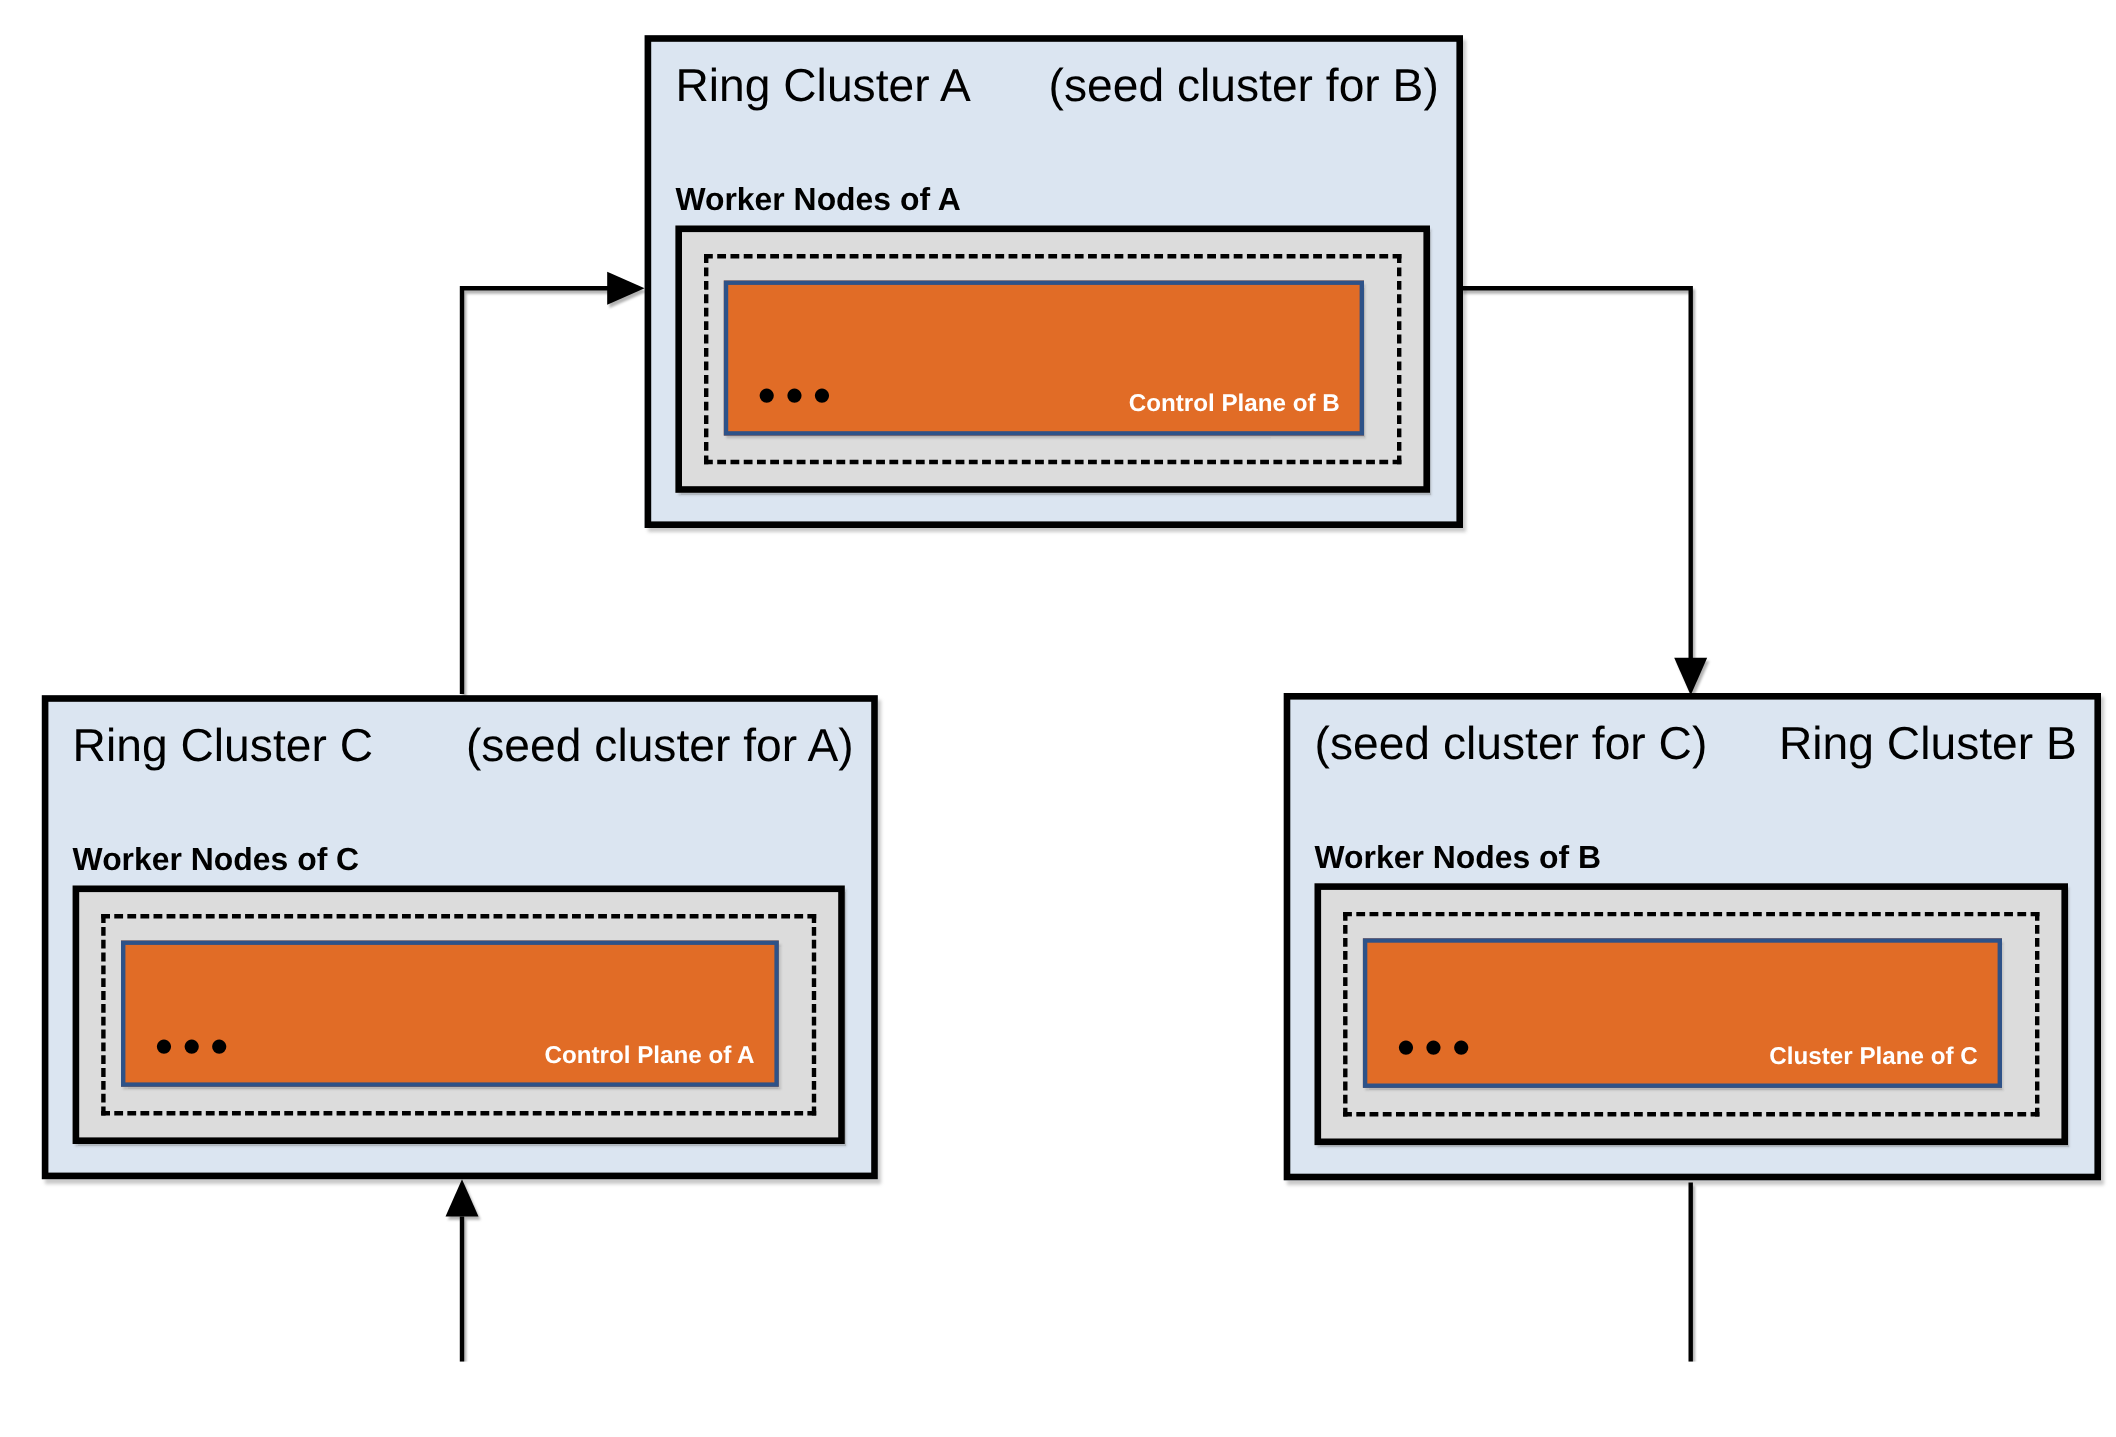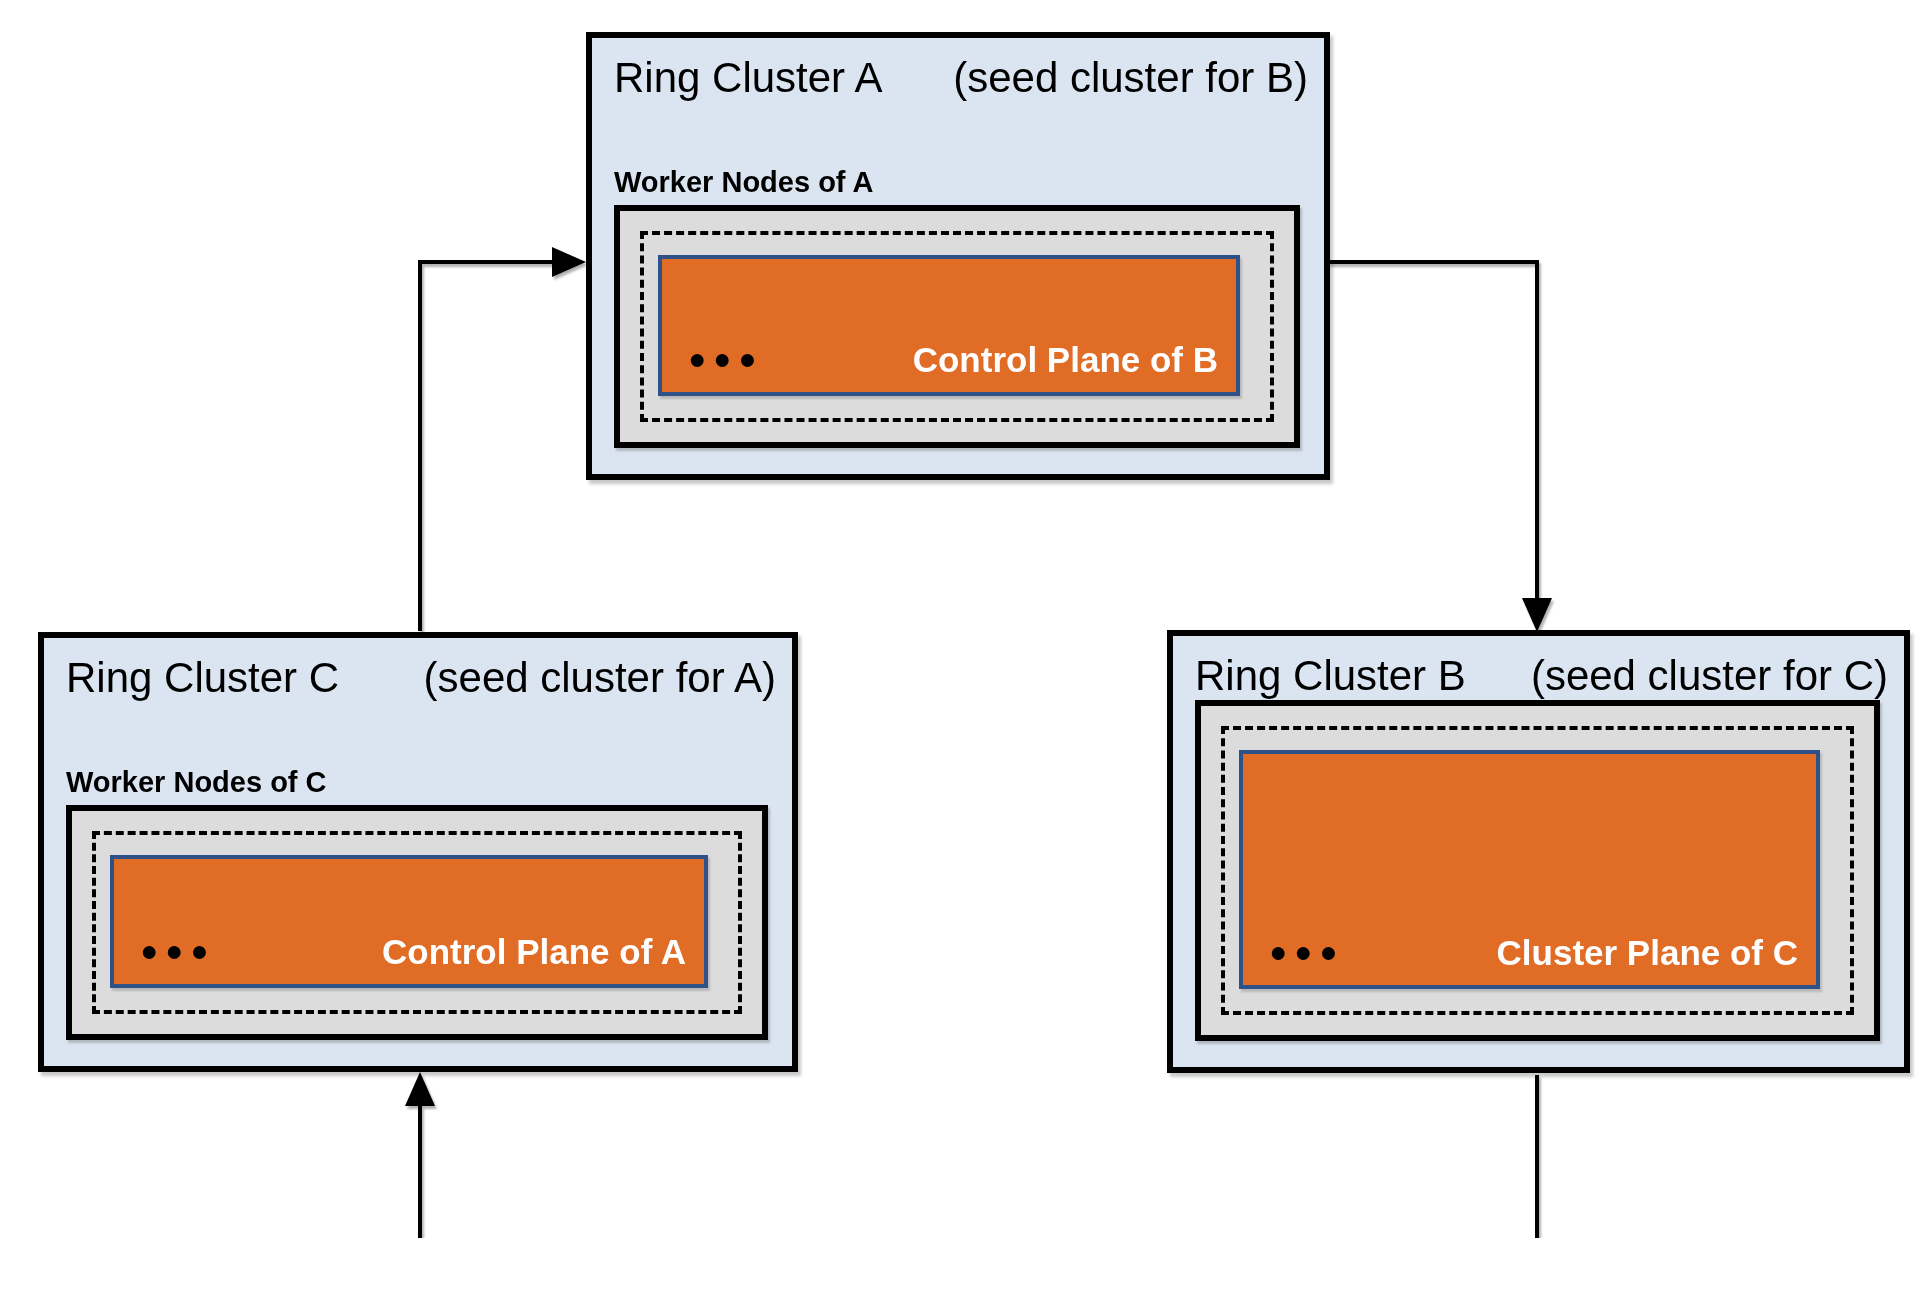--- a/index.html
+++ b/index.html
@@ -75,21 +75,21 @@
   }
   .dots{
     font-size:30px;
     letter-spacing:7px;
     line-height:1;
     padding-bottom:6px;
     color:var(--ink);
   }
   .cp-label{
     color:#ffffff;
-    font-size:35px;
+    font-size:22px;
     font-weight:bold;
     white-space:nowrap;
   }
   .arrow-layer{
     position:absolute;
     left:0;top:0;
     width:1924px;height:1306px;
     pointer-events:none;
   }
 </style>
@@ -109,23 +109,24 @@
         <div class="control-plane">
           <span class="dots">●●●</span>
           <span class="cp-label">Control Plane of B</span>
         </div>
       </div>
     </div>
   </div>
 
   <div class="cluster" id="cluster-b">
     <div class="title-row">
+      <span>(seed cluster for C)</span>
       <span>Ring Cluster B</span>
-      <span>(seed cluster for C)</span>
     </div>
+    <div class="worker-label">Worker Nodes of B</div>
     <div class="worker-area">
       <div class="dashed-box">
         <div class="control-plane">
           <span class="dots">●●●</span>
           <span class="cp-label">Cluster Plane of C</span>
         </div>
       </div>
     </div>
   </div>
 

